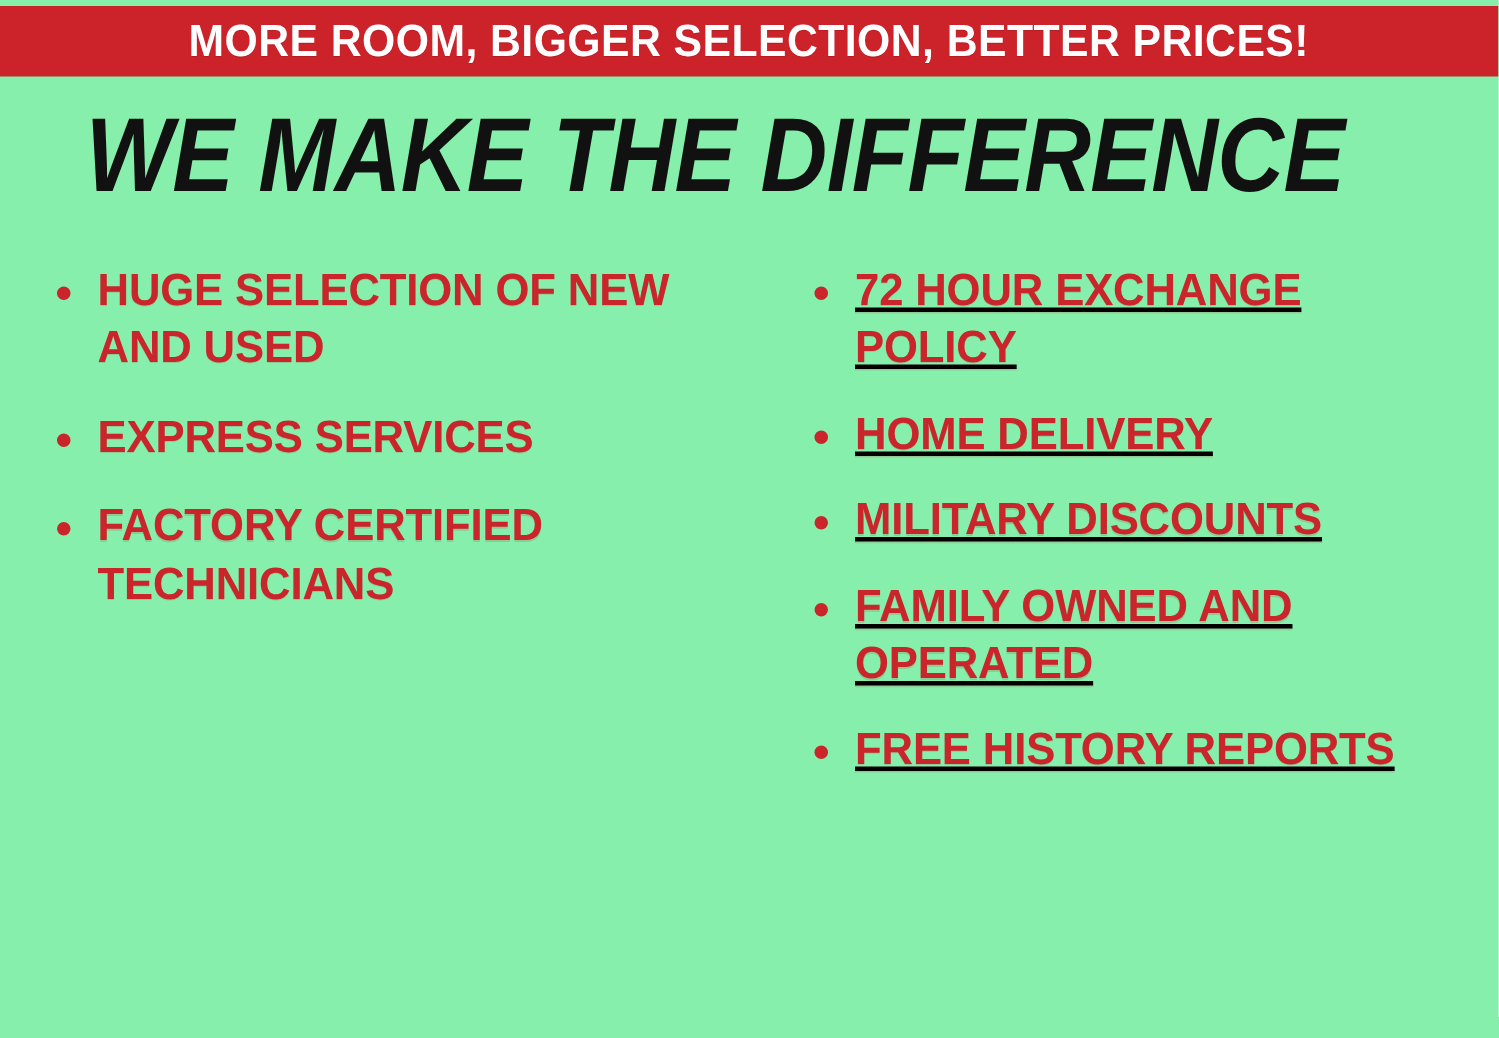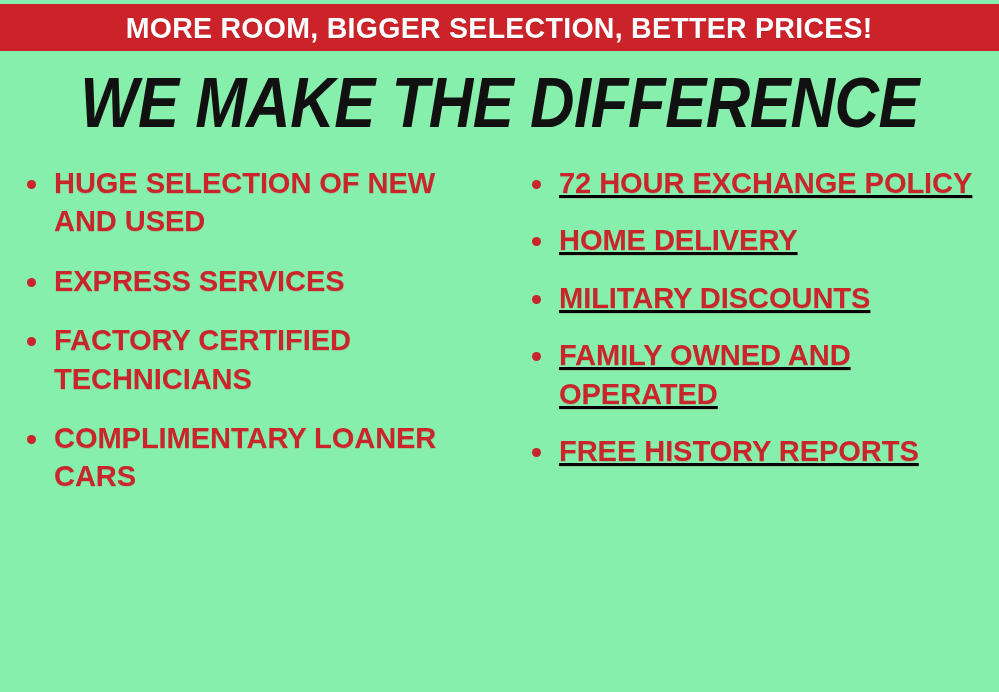--- a/index.html
+++ b/index.html
@@ -50,21 +50,21 @@
 
   
   .headline-wrap {
     position: absolute;
     left: 0;
     top: 62px;
     width: 999px;
     height: 82px;
     display: flex;
     align-items: center;
-    justify-content: center;
+    justify-content: flex-start;
   }
   .headline {
     color: #111111;
     font-family: "Liberation Sans", sans-serif;
     font-weight: 700;
     font-style: italic;
     font-size: 70px;
     line-height: 1;
     letter-spacing: -0.5px;
     white-space: nowrap;
@@ -91,21 +91,21 @@
     padding-left: 16px;
   }
   .col-right {
     width: 494px;
     padding-left: 16px;
     text-decoration: underline;
   }
 
   ul.bullets {
     list-style: none;
-    margin: 4px;
+    margin: 15px;
     padding: 0;
   }
   ul.bullets > li {
     position: relative;
     margin: 0 0 21px 0;
     padding-left: 34px;
     color: #c9252b;
     font-family: "Liberation Sans", sans-serif;
     font-weight: 700;
     font-size: 30px;
@@ -156,24 +156,20 @@
           <span class="txt">HUGE SELECTION OF NEW AND USED</span>
         </li>
         <li>
           <span class="dot"></span>
           <span class="txt">EXPRESS SERVICES</span>
         </li>
         <li>
           <span class="dot"></span>
           <span class="txt">FACTORY CERTIFIED TECHNICIANS</span>
         </li>
-        <li>
-          <span class="dot"></span>
-          <span class="txt">COMPLIMENTARY LOANER CARS</span>
-        </li>
       </ul>
     </div>
 
     <div class="col col-right">
       <ul class="bullets">
         <li>
           <span class="dot"></span>
           <span class="txt">72 HOUR EXCHANGE POLICY</span>
         </li>
         <li>

